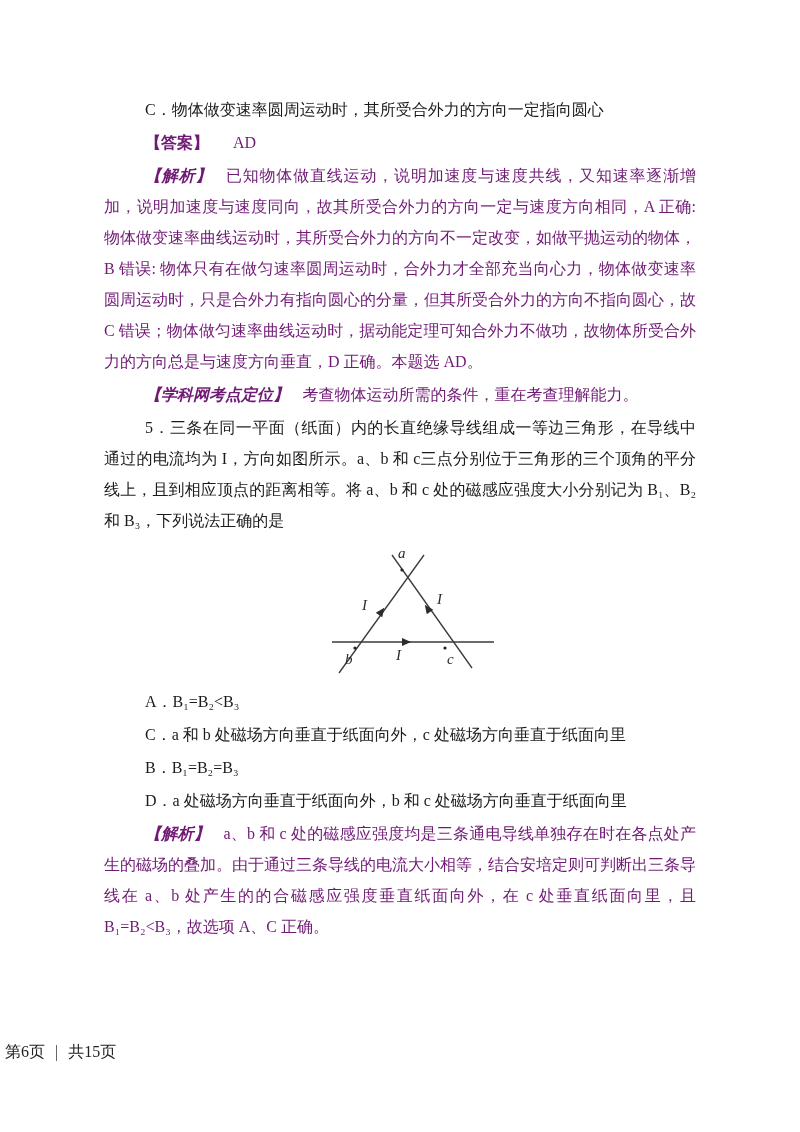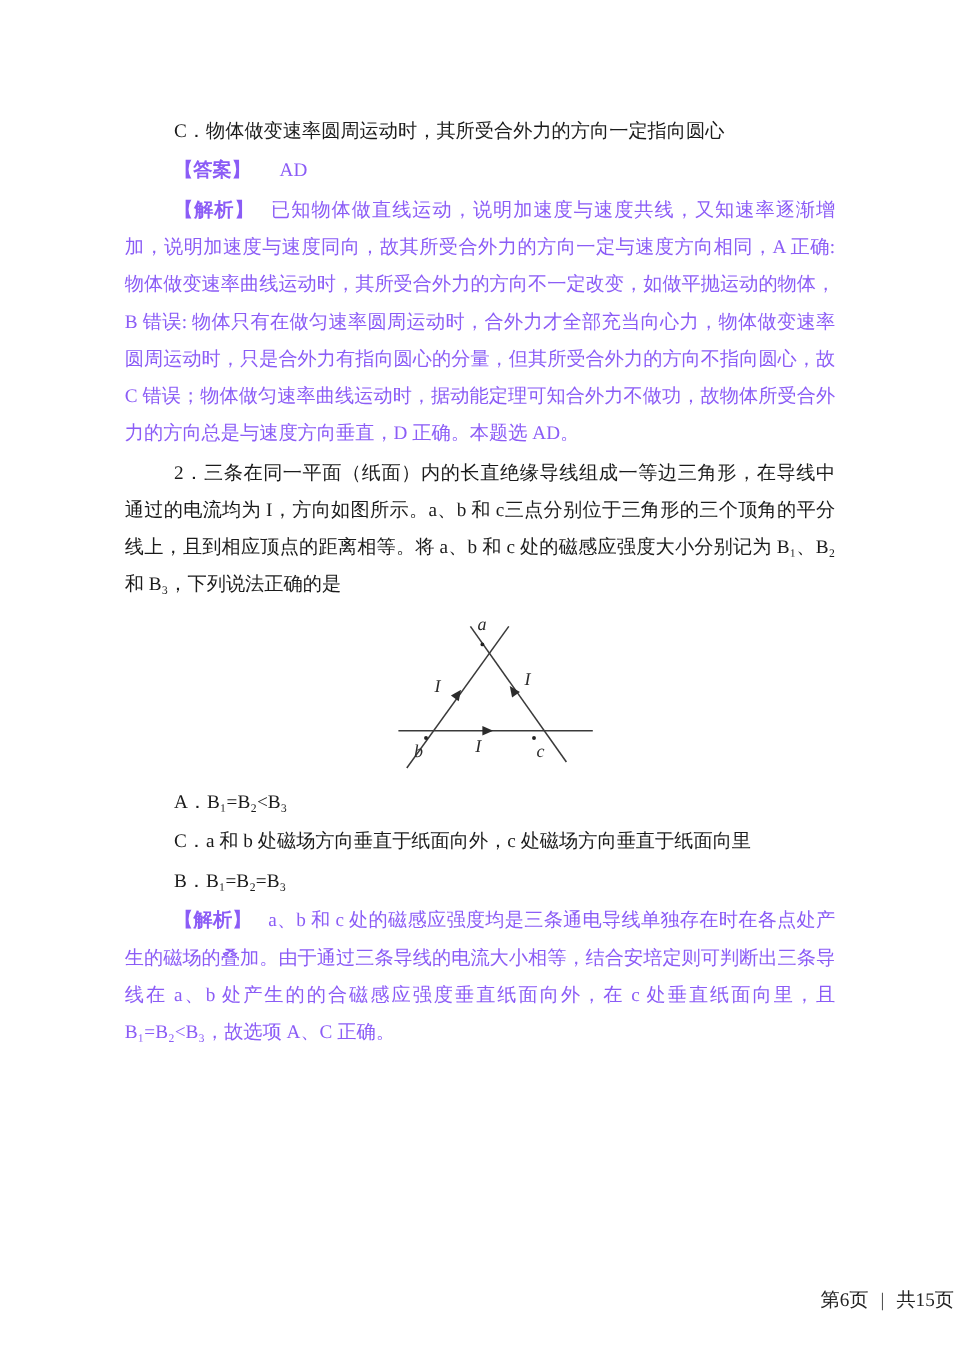--- a/index.html
+++ b/index.html
@@ -19,61 +19,62 @@
     width: 592px;
   }
   p {
     margin: 0 0 2px 0;
     font-size: 16px;
     line-height: 31px;
     text-align: justify;
     text-justify: inter-character;
   }
   .indent { text-indent: 41px; }
-  .red { color: #8b5cf6; }
+  .red { color: #701a75; }
   .blabel { font-weight: bold; }
-  .gap-s { margin-right: 0.85em; }
+  .gap-s { margin-right: 0.85em; font-style: italic; }
   .gap-l { margin-right: 1.5em; }
   .figure {
     margin: 4px 0 6px 0;
     padding-left: 220px;
     height: 140px;
   }
   svg text {
     font-family: "Liberation Serif", "DejaVu Serif", serif;
     font-style: italic;
     font-size: 15px;
     fill: #2c2c2c;
   }
   .footer {
     position: absolute;
-    top: 1073px;
+    top: 1042px;
     left: 0;
     width: 800px;
-    text-align: right;
+    text-align: left;
     font-size: 16px;
     color: #222222;
   }
   .footer span { margin: 0 5px; }
   .footer .sep { color: #444444; }
 </style>
 </head>
 <body>
 
 <div class="page">
   <div class="content">
 
     <p class="indent">C．物体做变速率圆周运动时，其所受合外力的方向一定指向圆心</p>
 
     <p class="indent"><span class="red blabel gap-l">【答案】</span><span class="red">AD</span></p>
 
     <p class="indent red"><span class="blabel gap-s">【解析】</span><span>已知物体做直线运动，说明加速度与速度共线，又知速率逐渐增加，说明加速度与速度同向，故其所受合外力的方向一定与速度方向相同，A 正确: 物体做变速率曲线运动时，其所受合外力的方向不一定改变，如做平抛运动的物体，B 错误: 物体只有在做匀速率圆周运动时，合外力才全部充当向心力，物体做变速率圆周运动时，只是合外力有指向圆心的分量，但其所受合外力的方向不指向圆心，故 C 错误；物体做匀速率曲线运动时，据动能定理可知合外力不做功，故物体所受合外力的方向总是与速度方向垂直，D 正确。本题选 AD。</span></p>
 
+    <p class="indent red"><span class="blabel gap-s">【学科网考点定位】</span><span>考查物体运动所需的条件，重在考查理解能力。</span></p>
 
-    <p class="indent">2．三条在同一平面（纸面）内的长直绝缘导线组成一等边三角形，在导线中通过的电流均为 I，方向如图所示。a、b 和 c三点分别位于三角形的三个顶角的平分线上，且到相应顶点的距离相等。将 a、b 和 c 处的磁感应强度大小分别记为 B₁、B₂ 和 B₃，下列说法正确的是</p>
+    <p class="indent">5．三条在同一平面（纸面）内的长直绝缘导线组成一等边三角形，在导线中通过的电流均为 I，方向如图所示。a、b 和 c三点分别位于三角形的三个顶角的平分线上，且到相应顶点的距离相等。将 a、b 和 c 处的磁感应强度大小分别记为 B₁、B₂ 和 B₃，下列说法正确的是</p>
 
     <div class="figure">
       <svg width="180" height="140" viewBox="0 0 180 140">
 
         <line x1="15" y1="133" x2="100" y2="15" stroke="#3a3a3a" stroke-width="1.3"></line>
         <line x1="68" y1="15" x2="148" y2="128" stroke="#3a3a3a" stroke-width="1.3"></line>
         <line x1="8" y1="102" x2="170" y2="102" stroke="#3a3a3a" stroke-width="1.3"></line>
 
         <polygon points="0,-4 9,0 0,4" transform="translate(55,75) rotate(-54.3)" fill="#2c2c2c"></polygon>
         <polygon points="0,-4 9,0 0,4" transform="translate(106,72) rotate(-125.3)" fill="#2c2c2c"></polygon>
@@ -88,20 +89,21 @@
         <text x="123" y="124">c</text>
         <text x="38" y="70">I</text>
         <text x="113" y="64">I</text>
         <text x="72" y="120">I</text>
       </svg>
     </div>
 
     <p class="indent">A．B₁=B₂&lt;B₃</p>
     <p class="indent">C．a 和 b 处磁场方向垂直于纸面向外，c 处磁场方向垂直于纸面向里</p>
     <p class="indent">B．B₁=B₂=B₃</p>
+    <p class="indent">D．a 处磁场方向垂直于纸面向外，b 和 c 处磁场方向垂直于纸面向里</p>
 
 
     <p class="indent red"><span class="blabel gap-s">【解析】</span><span>a、b 和 c 处的磁感应强度均是三条通电导线单独存在时在各点处产生的磁场的叠加。由于通过三条导线的电流大小相等，结合安培定则可判断出三条导线在 a、b 处产生的的合磁感应强度垂直纸面向外，在 c 处垂直纸面向里，且 B₁=B₂&lt;B₃，故选项 A、C 正确。</span></p>
 
 
   </div>
 
   <div class="footer"><span>第6页</span><span class="sep">|</span><span>共15页</span></div>
 </div>
 

